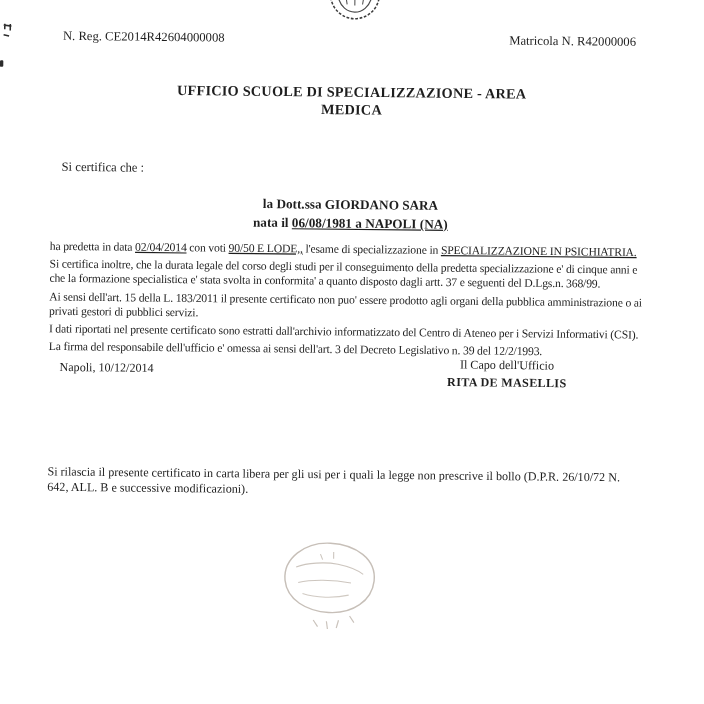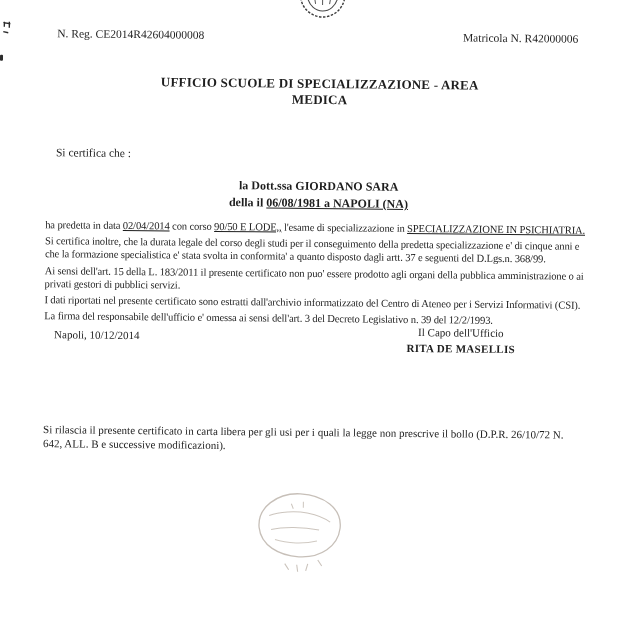--- a/index.html
+++ b/index.html
@@ -96,24 +96,24 @@
 
   <div class="title">
     <div>UFFICIO SCUOLE DI SPECIALIZZAZIONE - AREA</div>
     <div>MEDICA</div>
   </div>
 
   <div class="certify">Si certifica che :</div>
 
   <div class="subject">
     <div>la Dott.ssa GIORDANO SARA</div>
-    <div><span>della il </span><span class="u">06/08/1981 a NAPOLI (NA)</span></div>
+    <div><span>nata il </span><span class="u">06/08/1981 a NAPOLI (NA)</span></div>
   </div>
 
-  <p class="body-text first"><span>ha predetta in data </span><span class="u">02/04/2014</span><span> con corso </span><span class="u">90/50 E LODE,,</span><span> l'esame di specializzazione in </span><span class="u">SPECIALIZZAZIONE IN PSICHIATRIA.</span></p>
+  <p class="body-text first"><span>ha predetta in data </span><span class="u">02/04/2014</span><span> con voti </span><span class="u">90/50 E LODE,,</span><span> l'esame di specializzazione in </span><span class="u">SPECIALIZZAZIONE IN PSICHIATRIA.</span></p>
 
   <p class="body-text">Si certifica inoltre, che la durata legale del corso degli studi per il conseguimento della predetta specializzazione e' di cinque anni e che la formazione specialistica e' stata  svolta in conformita' a quanto disposto dagli artt. 37 e seguenti del D.Lgs.n. 368/99.</p>
 
   <p class="body-text">Ai sensi dell'art. 15 della L. 183/2011 il presente certificato non puo' essere prodotto agli organi della pubblica amministrazione o ai privati gestori di pubblici servizi.</p>
 
   <p class="body-text">I dati riportati nel presente certificato sono estratti dall'archivio informatizzato del Centro di Ateneo per i Servizi Informativi (CSI).</p>
 
   <p class="body-text">La firma del responsabile dell'ufficio e' omessa ai sensi dell'art. 3 del Decreto Legislativo n. 39 del 12/2/1993.</p>
 
   <div class="sig-row">

